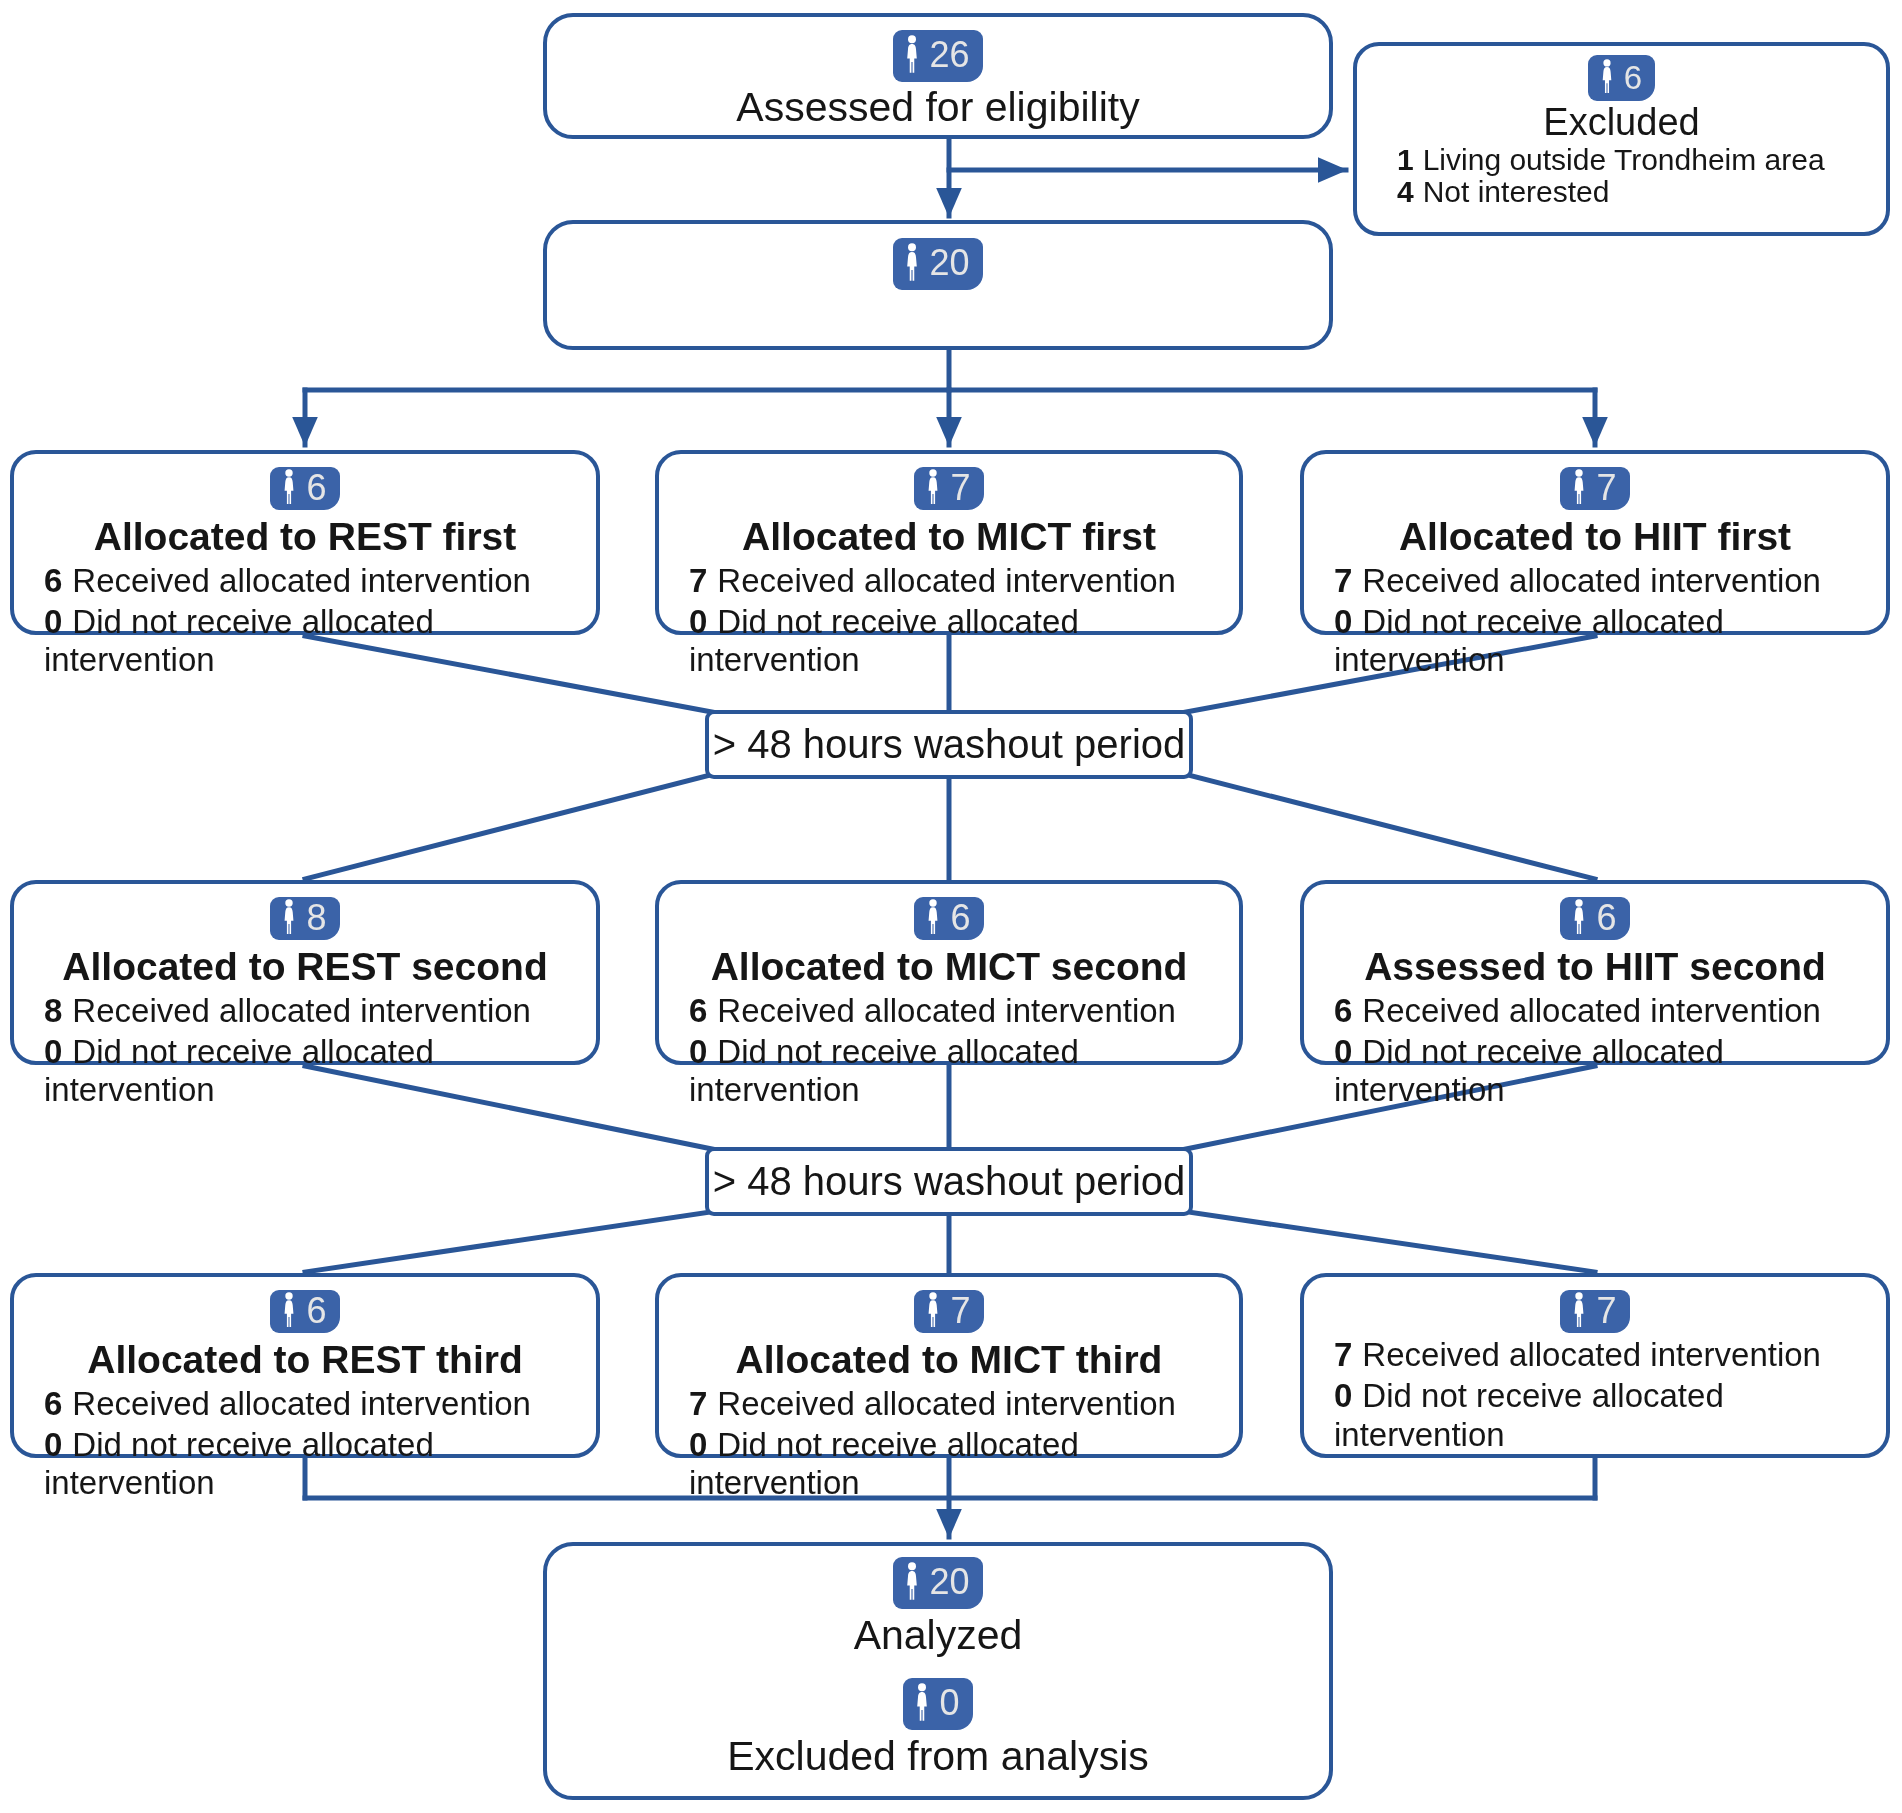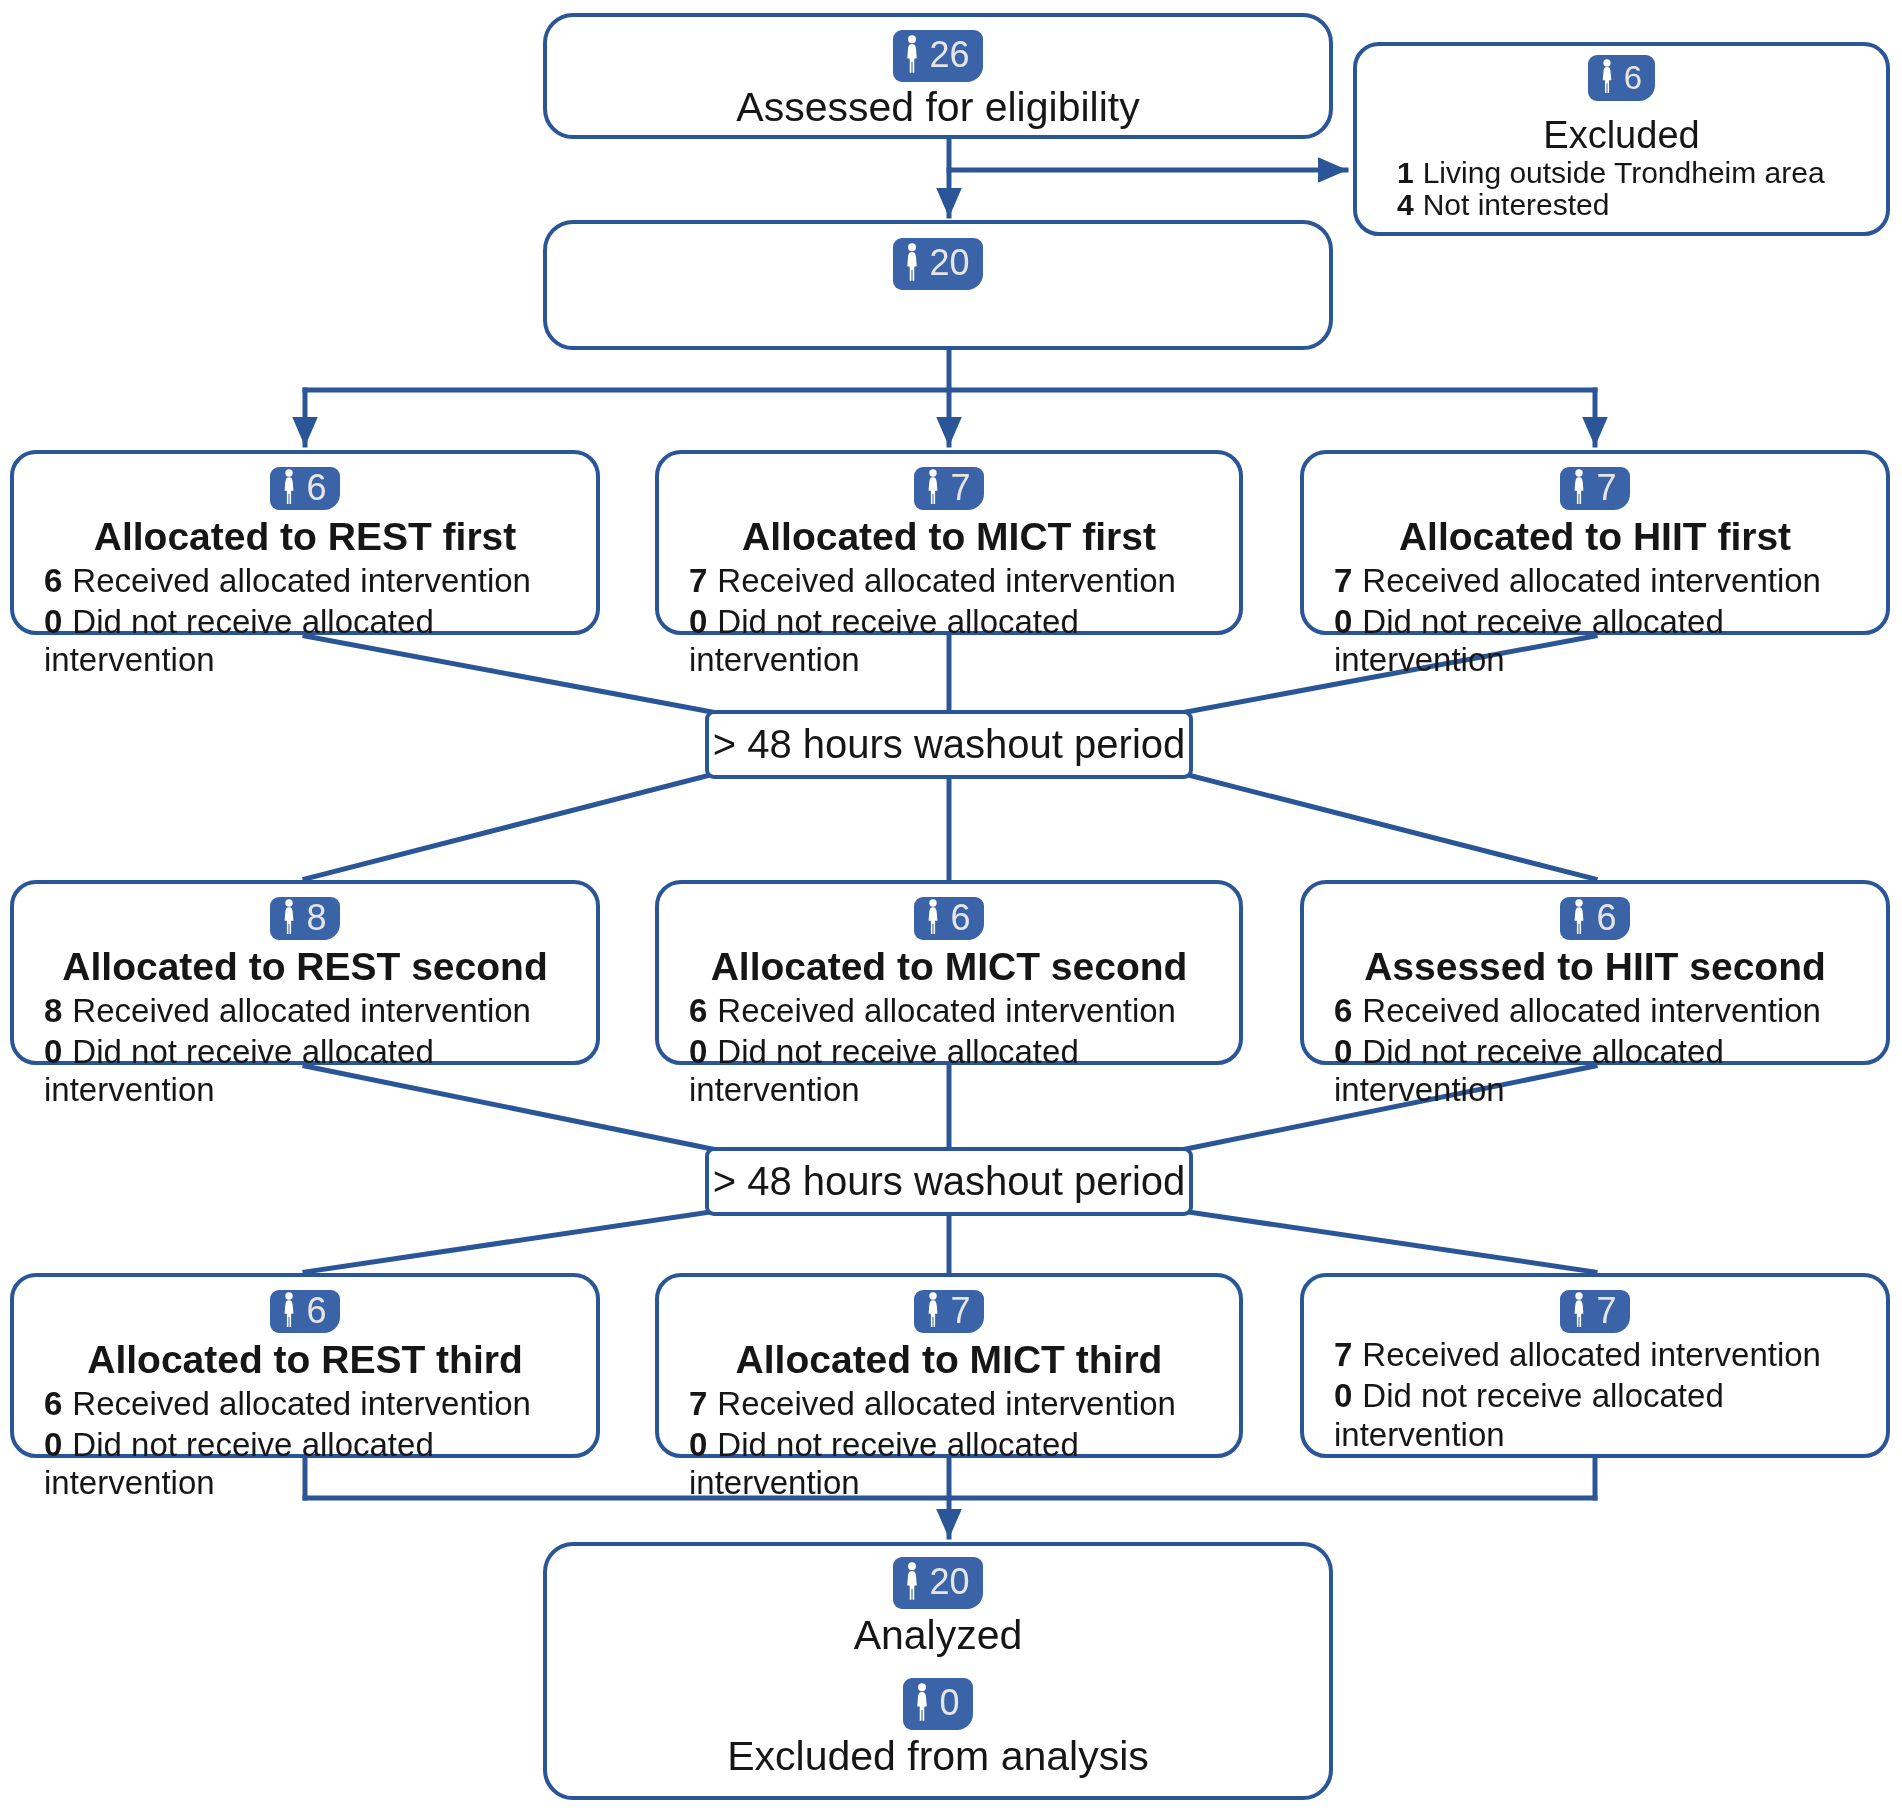--- a/index.html
+++ b/index.html
@@ -14,21 +14,21 @@
   .badge{display:inline-flex;align-items:center;justify-content:center;gap:8px;
          background:#3b63a8;border-radius:9px 9px 16px 9px;height:52px;padding:2px 13px 4px 10px;
          box-sizing:border-box;}
   .badge .pico{width:18px;height:40px;display:block;}
   .badge .num{color:#e5e5e5;font-size:36px;line-height:1;font-weight:400;}
   .label{font-size:41px;line-height:1.1;}
   .alloc-title{font-size:39px;font-weight:bold;line-height:1.12;margin-top:2px;}
   .detail{width:100%;box-sizing:border-box;text-align:left;padding:0 12px 0 30px;
           font-size:33px;line-height:1.16;}
   .detail .n{font-weight:bold;margin-right:10px;}
-  .excl-title{font-size:38px;line-height:1.1;margin-top:14px;}
+  .excl-title{font-size:38px;line-height:1.1;margin-top:1px;}
   .excl-detail{width:100%;box-sizing:border-box;text-align:left;padding:0 6px 0 40px;
                font-size:30px;line-height:1.07;}
   .excl-detail .n{font-weight:bold;margin-right:9px;}
   .washout{justify-content:center;font-size:40px;}
   .gapped{gap:3px;}
 </style>
 </head>
 <body>
 
 <div class="canvas">

